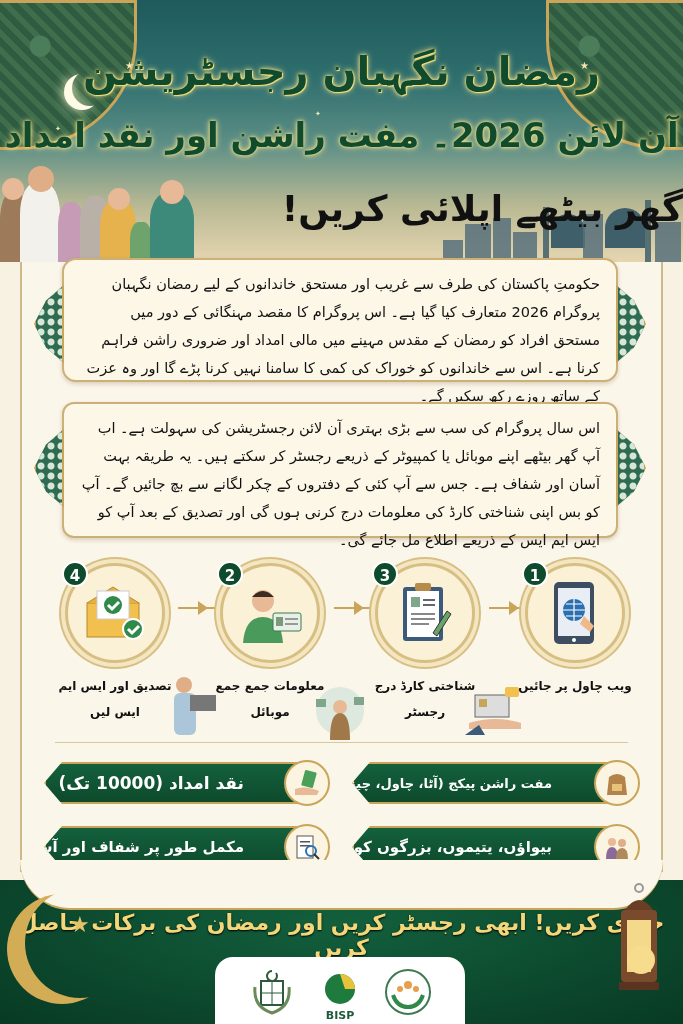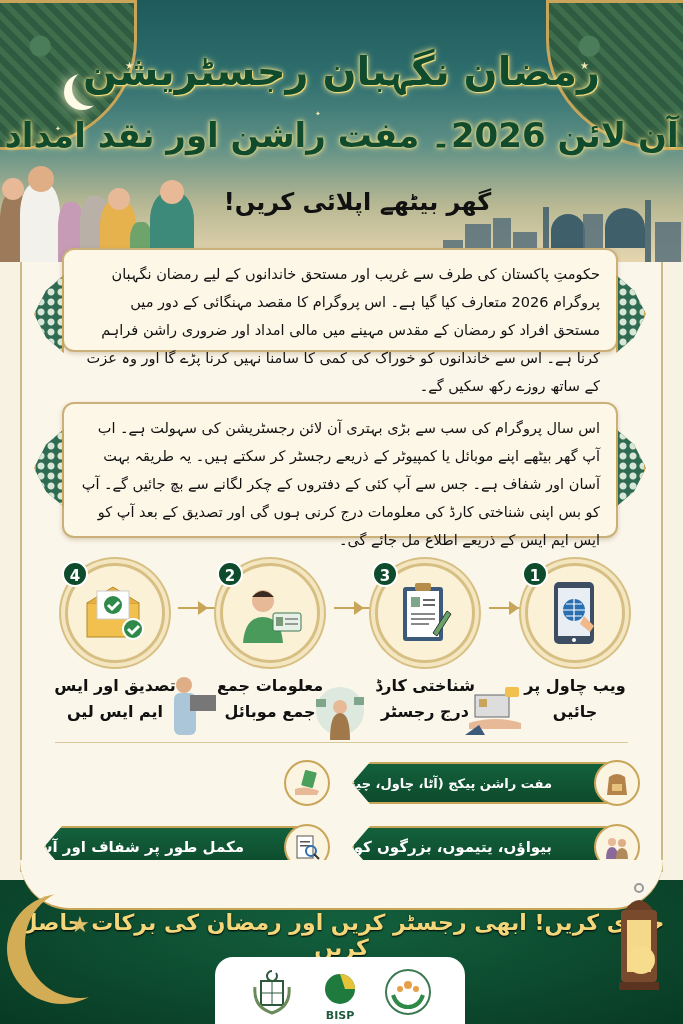--- a/index.html
+++ b/index.html
@@ -52,43 +52,43 @@
     direction: rtl; font-family: "DejaVu Sans", sans-serif; font-weight: bold;
     font-size: 40px; color: #0f4b2c;
     text-shadow: 0 0 3px #f6e38a, 0 0 6px #f6e38a, 1px 1px 0 #e8d16a;
   }
   .title-2 {
     position: absolute; top: 115px; left: 0; width: 683px; text-align: center;
     direction: rtl; font-weight: bold; font-size: 34px; color: #0f4b2c;
     text-shadow: 0 0 3px #f6e38a, 0 0 6px #f6e38a;
   }
   .title-3 {
-    position: absolute; top: 188px; left: 0; width: 683px; text-align: center;
-    direction: rtl; font-weight: bold; font-size: 24px; color: #111; padding-left: 32px;
+    position: absolute; top: 188px; left: 0; width: 683px; 
+    direction: rtl; font-weight: bold; font-size: 36px; color: #111; padding-left: 32px;
   }
 
   
   .frame {
     position: absolute; top: 262px; left: 20px; width: 643px; height: 610px;
     border-left: 2px solid #cdb98a; border-right: 2px solid #cdb98a;
     background: #fbf6ea;
   }
 
   
   .panel {
     position: absolute; left: 62px; width: 556px;
     background: #fcf7e7;
     border: 2px solid #cbb07a; border-radius: 12px;
     box-shadow: 0 2px 4px rgba(120,90,40,.25);
     padding: 10px 16px;
     direction: rtl; text-align: right;
     font-family: "DejaVu Sans", sans-serif; font-size: 14.5px; line-height: 28px;
     color: #111;
   }
-  .panel.p1 { top: 248px; height: 104px; }
+  .panel.p1 { top: 258px; height: 124px; border-radius: 14px; }
   .panel.p2 { top: 402px; height: 136px; text-align: right; }
   .ornament {
     position: absolute; width: 30px; height: 78px;
     background: radial-gradient(circle, #d7e6d5 0 3px, transparent 4px) 0 0/10px 10px, #2f6b52;
     border: 2px solid #c9a55a;
   }
   .ornament.l { left: -30px; top: 25px; border-radius: 30px 0 0 30px; clip-path: polygon(100% 0, 100% 100%, 40% 80%, 0 50%, 40% 20%); }
   .ornament.r { right: -30px; top: 25px; border-radius: 0 30px 30px 0; clip-path: polygon(0 0, 0 100%, 60% 80%, 100% 50%, 60% 20%); }
 
   
@@ -102,21 +102,21 @@
     display: flex; align-items: center; justify-content: center;
   }
   .step-num {
     position: absolute; top: 6px; left: 12px; width: 26px; height: 26px;
     border-radius: 50%; background: #0e4b2d; color: #fff;
     font-weight: bold; font-size: 15px; text-align: center; line-height: 26px;
     border: 2px solid #fff; z-index: 2;
   }
   .step-label {
     position: absolute; top: 118px; left: 0; width: 130px; text-align: center;
-    direction: rtl; font-weight: bold; font-size: 16px; line-height: 26px; color: #111;
+    direction: rtl; font-weight: bold; font-size: 12px; line-height: 26px; color: #111;
   }
   .arrow {
     position: absolute; top: 52px; width: 40px; height: 2px; background: #c9a55a;
   }
   .arrow::after {
     content: ""; position: absolute; right: 10px; top: -6px;
     border-left: 10px solid #c9a55a; border-top: 7px solid transparent; border-bottom: 7px solid transparent;
   }
   .illus { position: absolute; }
   .divider { position: absolute; left: 55px; top: 742px; width: 573px; height: 1px; background: #d9c89c; }
@@ -321,20 +321,23 @@
   <div class="feature" style="left:352px;top:762px">
     <span class="text" style="font-size:13px">مفت راشن پیکج (آٹا، چاول، چینی، گھی، دالیں)</span>
   </div>
   <div class="f-icon" style="left:594px;top:760px">
     <svg width="28" height="28" viewBox="0 0 28 28">
         <path d="M6 8 Q14 2 22 8 L24 26 L4 26 Z" fill="#b3834a"></path>
         <rect x="9" y="15" width="10" height="7" fill="#e6c27a"></rect>
       </svg>
   </div>
 
+  <div class="feature" style="left:44px;top:762px">
+    <span class="text" style="font-size:17px">نقد امداد (10000 تک)</span>
+  </div>
   <div class="f-icon" style="left:284px;top:760px">
     <svg width="28" height="28" viewBox="0 0 28 28">
         <rect x="10" y="2" width="12" height="16" rx="1" fill="#4aa05a" transform="rotate(15 16 10)"></rect>
         <path d="M2 20 Q12 16 26 22 L24 26 L2 26 Z" fill="#e8b996"></path>
       </svg>
   </div>
 
   <div class="feature" style="left:352px;top:826px">
     <span class="text" style="font-size:15px">بیواؤں، یتیموں، بزرگوں کو ترجیح</span>
   </div>

